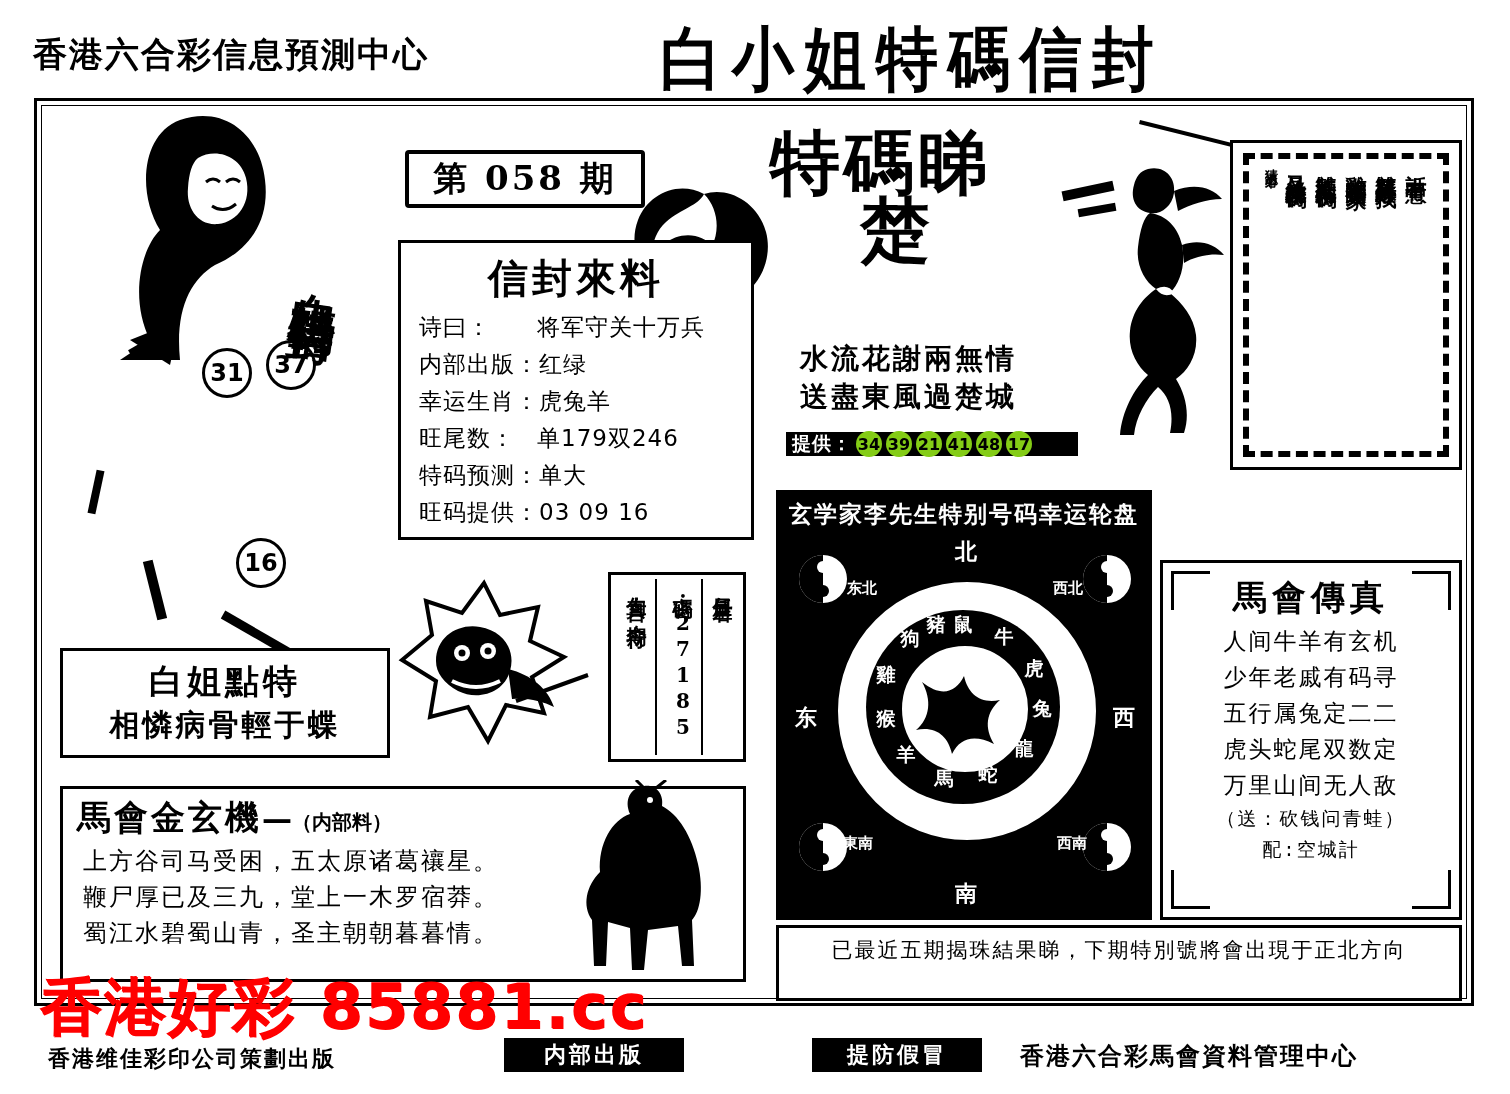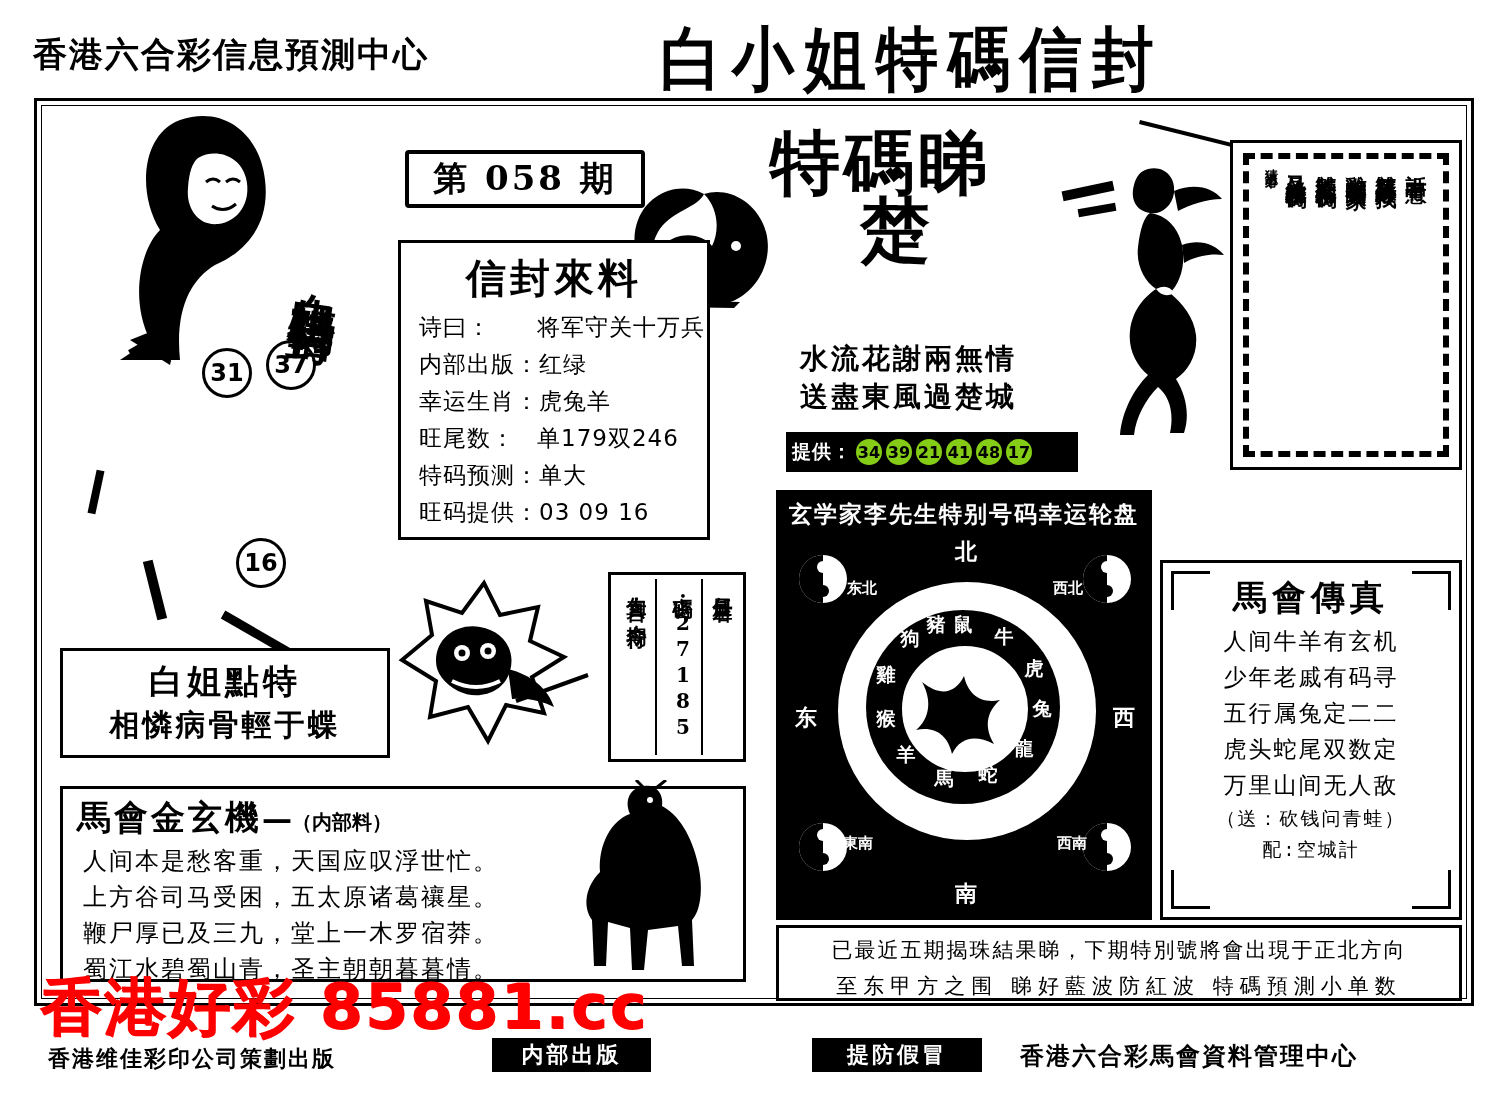--- a/index.html
+++ b/index.html
@@ -45,21 +45,21 @@
   .issue{
     position:absolute;left:405px;top:150px;width:240px;height:58px;
     border:4px solid #000;border-radius:4px;box-sizing:border-box;
     display:flex;align-items:center;justify-content:center;
     font-size:34px;font-weight:bold;letter-spacing:3px;
     font-family:"DejaVu Serif","Liberation Serif",serif;
     background:#fff;
   }
 
   
-  .info-box{left:398px;top:240px;width:312px;height:300px;}
+  .info-box{left:398px;top:240px;width:356px;height:300px;}
   .info-title{
     text-align:center;font-size:40px;font-weight:bold;margin-top:8px;
     letter-spacing:4px;font-family:"DejaVu Serif","Liberation Serif",serif;
   }
   .info-row{
     font-size:23px;margin:6px 0 0 18px;letter-spacing:1px;white-space:nowrap;
     font-family:"DejaVu Sans","Liberation Sans",sans-serif;
   }
   .info-row .lbl{display:inline-block;min-width:118px;}
 
@@ -119,21 +119,21 @@
     font-family:"DejaVu Serif","Liberation Serif",serif;
   }
   .tmsc-1{font-size:70px;font-weight:bold;letter-spacing:4px;line-height:0.95;}
   .tmsc-2{font-size:70px;font-weight:bold;margin-left:90px;line-height:0.95;}
   .poem{
     position:absolute;left:800px;top:340px;font-size:28px;font-weight:bold;
     letter-spacing:3px;line-height:1.35;
     font-family:"DejaVu Serif","Liberation Serif",serif;
   }
   .supply{
-    position:absolute;left:786px;top:432px;width:292px;height:40px;
+    position:absolute;left:786px;top:432px;width:292px;height:24px;
     background:#000;color:#fff;display:flex;align-items:center;
     padding:4px 6px;box-sizing:border-box;
   }
   .supply .lab{font-size:19px;font-weight:bold;letter-spacing:1px;}
   .supply .num{
     display:inline-flex;align-items:center;justify-content:center;
     width:26px;height:26px;border-radius:50%;background:#84cc16;color:#000;
     font-size:16px;font-weight:bold;margin-left:4px;
   }
 
@@ -217,21 +217,21 @@
   .foot-left{
     position:absolute;left:48px;top:1044px;font-size:22px;font-weight:bold;letter-spacing:2px;
     font-family:"DejaVu Serif","Liberation Serif",serif;white-space:nowrap;
   }
   .foot-tag{
     position:absolute;height:34px;background:#000;color:#fff;
     display:flex;align-items:center;justify-content:center;
     font-size:22px;font-weight:bold;letter-spacing:3px;
     font-family:"DejaVu Serif","Liberation Serif",serif;
   }
-  .foot-tag1{left:492px;top:1038px;width:159px;}
+  .foot-tag1{left:504px;top:1038px;width:180px;}
   .foot-tag2{left:812px;top:1038px;width:170px;}
   .foot-right{
     position:absolute;left:1020px;top:1040px;font-size:24px;font-weight:bold;letter-spacing:2px;
     font-family:"DejaVu Serif","Liberation Serif",serif;white-space:nowrap;
   }
 
   
   .wm{
     position:absolute;left:40px;top:965px;
     font-size:62px;font-weight:bold;color:#ff0000;
@@ -353,21 +353,20 @@
     <div class="mm-sep" style="right:86px;"></div>
     <div class="mm-col mm-c1">任日星君</div>
     <div class="mm-col mm-c2">密碼:27185</div>
     <div class="mm-col mm-c3">句真言：今期行</div>
   </div>
 
   <div class="box mjx-box">
     <div style="white-space:nowrap;">
       <span class="mjx-title">馬會金玄機</span><span style="font-size:30px;font-weight:bold;">—</span><span class="mjx-sub">（内部料）</span>
     </div>
-    <div class="mjx-line">人间本是愁客重，天国应叹浮世忙。</div>
     <div class="mjx-line">上方谷司马受困，五太原诸葛禳星。</div>
     <div class="mjx-line">鞭尸厚已及三九，堂上一木罗宿莽。</div>
     <div class="mjx-line">蜀江水碧蜀山青，圣主朝朝暮暮情。</div>
   </div>
 
   <div class="camel">
     <svg width="190" height="200" viewBox="0 0 190 200">
       <path d="M48 92 C46 64 60 40 78 34 C72 20 78 8 92 6 C104 4 112 14 110 26
                C126 34 140 56 146 84 C152 110 148 132 140 140 L142 186 L130 186 L126 146
                L96 150 L92 190 L80 190 L78 148 L56 142 L54 186 L42 186 L40 140
@@ -482,21 +481,20 @@
     <div class="mhcz-line">少年老戚有码寻</div>
     <div class="mhcz-line">五行属兔定二二</div>
     <div class="mhcz-line">虎头蛇尾双数定</div>
     <div class="mhcz-line">万里山间无人敌</div>
     <div class="mhcz-line mhcz-small">（送：砍钱问青蛙）</div>
     <div class="mhcz-line mhcz-small">配:空城計</div>
   </div>
 
   <div class="box note-box">
     <div class="note-line">已最近五期揭珠結果睇，下期特別號將會出現于正北方向</div>
-    <div class="note-line second">至东甲方之围   睇好藍波防紅波   特碼預測小单数</div>
   </div>
 
   <div class="foot-left">香港维佳彩印公司策劃出版</div>
   <div class="foot-tag foot-tag1">内部出版</div>
   <div class="foot-tag foot-tag2">提防假冒</div>
   <div class="foot-right">香港六合彩馬會資料管理中心</div>
 
   <div class="wm">香港好彩 85881.cc</div>
 
 </div>

